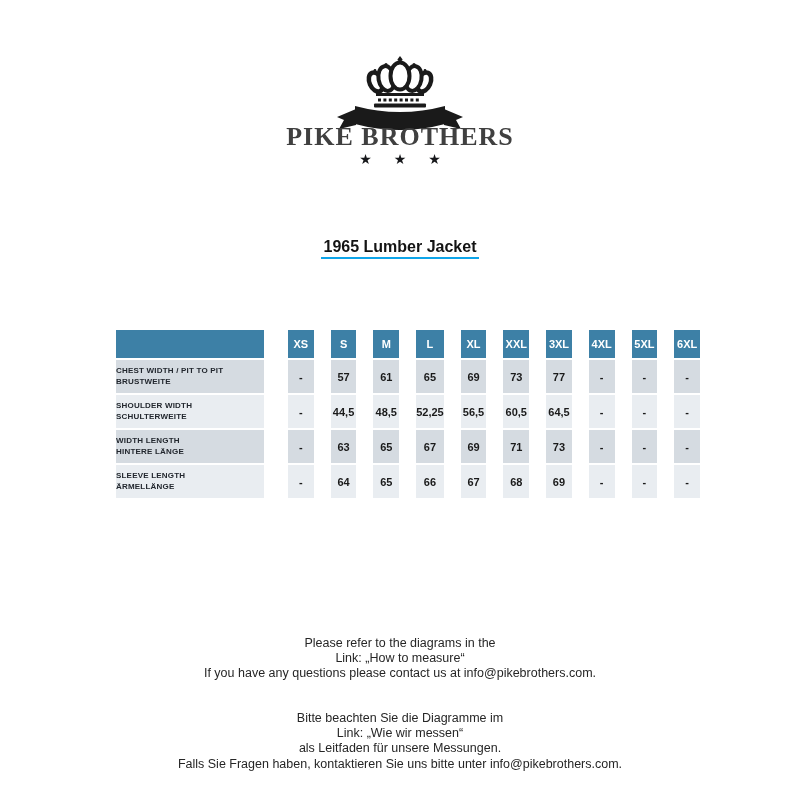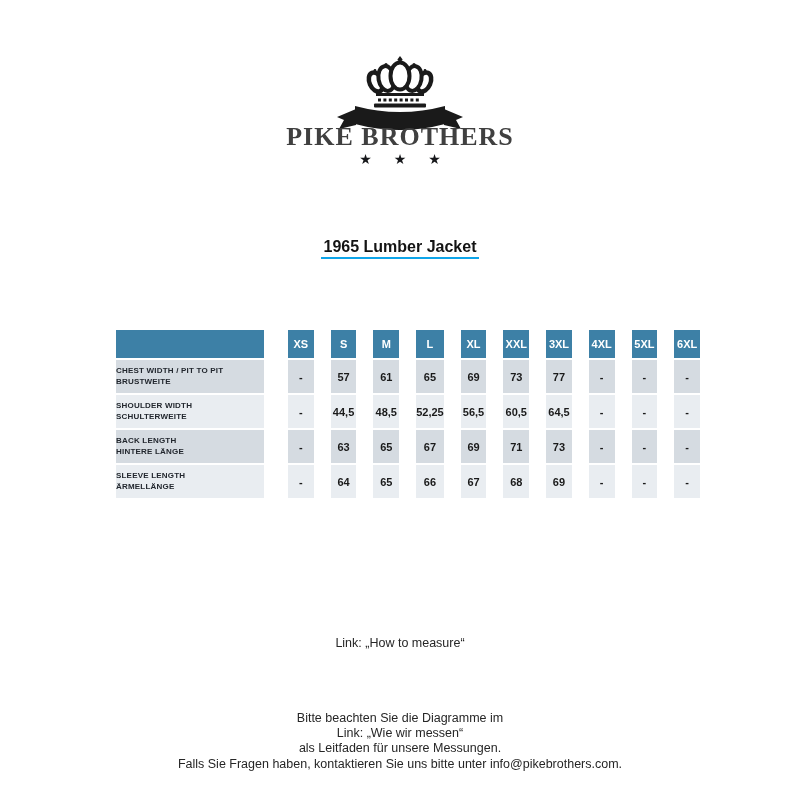--- a/index.html
+++ b/index.html
@@ -165,21 +165,21 @@
       <div class="cell val light">44,5</div>
       <div class="cell val light">48,5</div>
       <div class="cell val light">52,25</div>
       <div class="cell val light">56,5</div>
       <div class="cell val light">60,5</div>
       <div class="cell val light">64,5</div>
       <div class="cell val light">-</div>
       <div class="cell val light">-</div>
       <div class="cell val light">-</div>
       <div class="cell label dark">
-        <div>BACK LENGTH</div>
+        <div>WIDTH LENGTH</div>
         <div>HINTERE LÄNGE</div>
       </div>
       <div class="cell spacer"></div>
       <div class="cell val dark">-</div>
       <div class="cell val dark">63</div>
       <div class="cell val dark">65</div>
       <div class="cell val dark">67</div>
       <div class="cell val dark">69</div>
       <div class="cell val dark">71</div>
       <div class="cell val dark">73</div>
@@ -198,21 +198,23 @@
       <div class="cell val light">67</div>
       <div class="cell val light">68</div>
       <div class="cell val light">69</div>
       <div class="cell val light">-</div>
       <div class="cell val light">-</div>
       <div class="cell val light">-</div>
     </div>
 
 
   <div class="footer-block footer-en">
+    <div>Please refer to the diagrams in the</div>
     <div>Link: „How to measure“</div>
+    <div>If you have any questions please contact us at info@pikebrothers.com.</div>
   </div>
 
   <div class="footer-block footer-de">
     <div>Bitte beachten Sie die Diagramme im</div>
     <div>Link: „Wie wir messen“</div>
     <div>als Leitfaden für unsere Messungen.</div>
     <div>Falls Sie Fragen haben, kontaktieren Sie uns bitte unter info@pikebrothers.com.</div>
   </div>
 
 </div>

